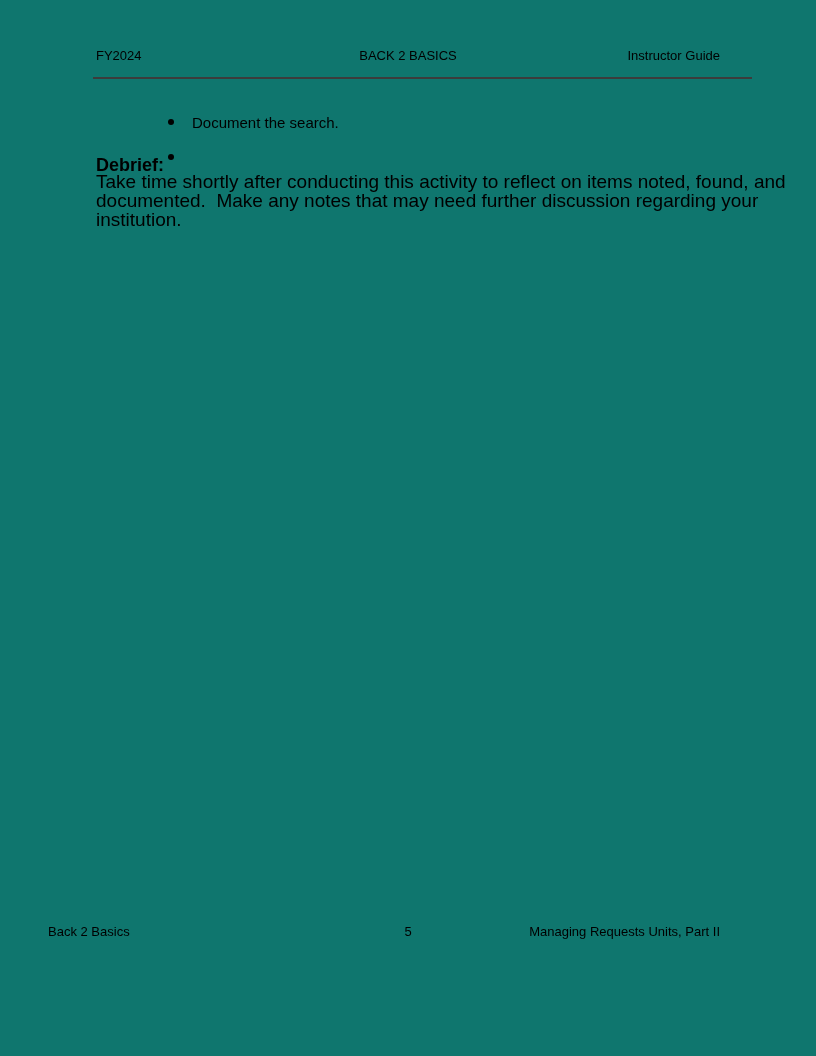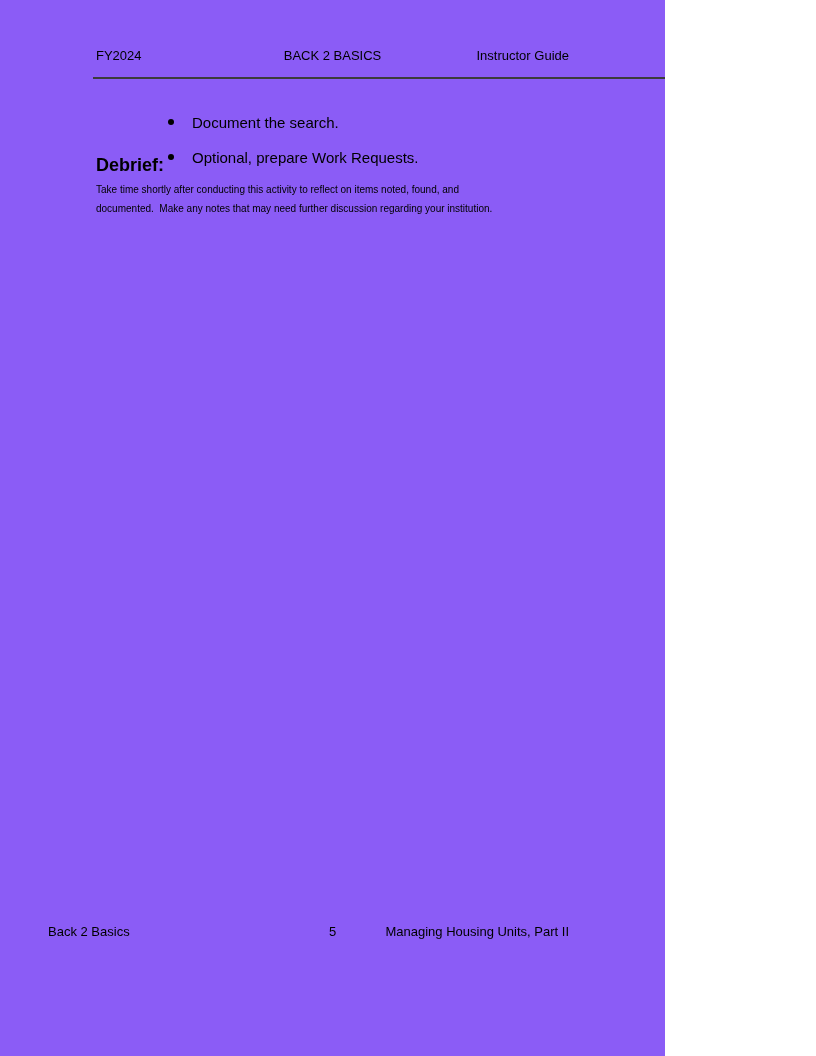--- a/index.html
+++ b/index.html
@@ -2,23 +2,23 @@
 <html><head>
 <meta charset="utf-8">
 <style>
   html, body {
     margin: 0;
     padding: 0;
     background: #ffffff;
   }
   .page {
     position: relative;
-    width: 665px;
+    width: 816px;
     height: 1056px;
-    background: #8b5cf6;
+    background: #0f766e;
     color: #000000;
     font-family: "Liberation Sans", sans-serif;
     overflow: hidden;
   }
 
   
   .page-header {
     position: absolute;
     top: 49px;
     left: 0;
@@ -71,25 +71,25 @@
   .debrief-heading {
     position: absolute;
     top: 156px;
     left: 96px;
     font-size: 18px;
     line-height: 19px;
     font-weight: bold;
   }
   .debrief-text {
     position: absolute;
-    top: 180px;
+    top: 172px;
     left: 96px;
     width: 700px;
     margin: 0;
-    font-size: 10px;
+    font-size: 19px;
     line-height: 19px;
     white-space: pre-wrap;
   }
 
   
   .page-footer {
     position: absolute;
     top: 925px;
     left: 0;
     width: 100%;
@@ -112,28 +112,27 @@
 
   <div class="header-rule"></div>
 
   <ul class="bullet-list">
     <li>
       <span class="bullet-dot"></span>
       <span>Document the search.</span>
     </li>
     <li>
       <span class="bullet-dot"></span>
-      <span>Optional, prepare Work Requests.</span>
     </li>
   </ul>
 
   <div class="debrief-heading">Debrief:</div>
 
   <p class="debrief-text">Take time shortly after conducting this activity to reflect on items noted, found, and
 documented.  Make any notes that may need further discussion regarding your institution.</p>
 
   <div class="page-footer">
     <span class="hf-left">Back 2 Basics</span>
     <span class="hf-center">5</span>
-    <span class="hf-right">Managing Housing Units, Part II</span>
+    <span class="hf-right">Managing Requests Units, Part II</span>
   </div>
 
 </div>
 
 </body></html>

